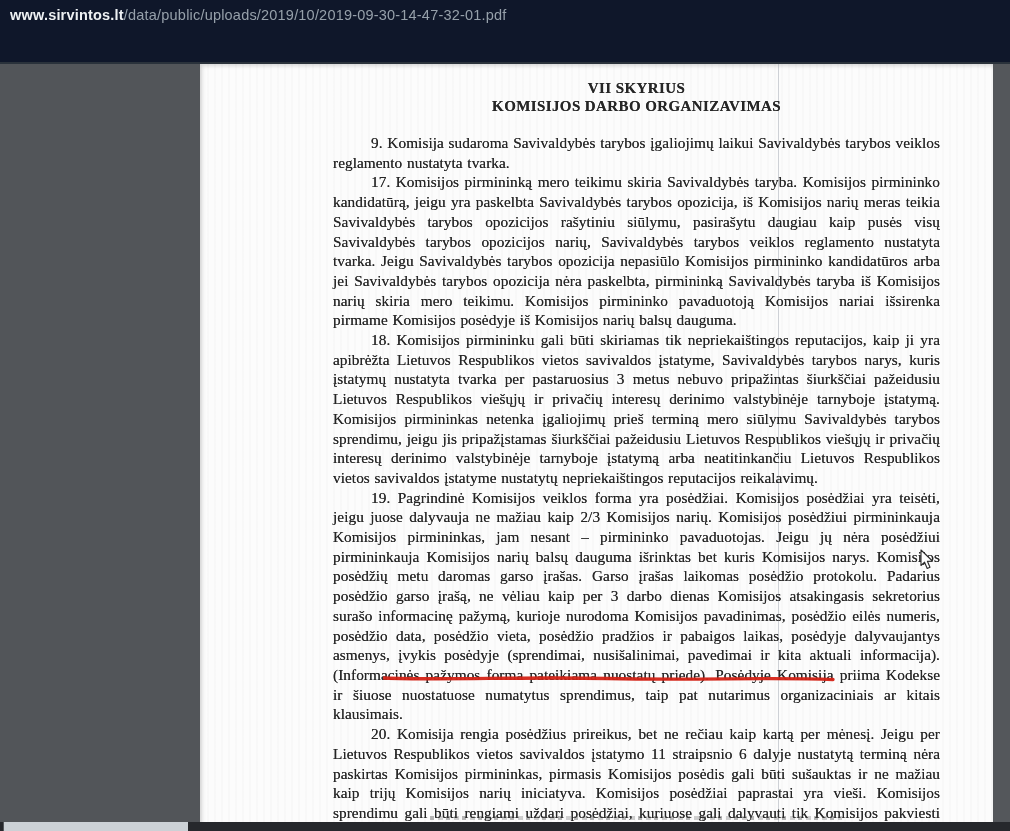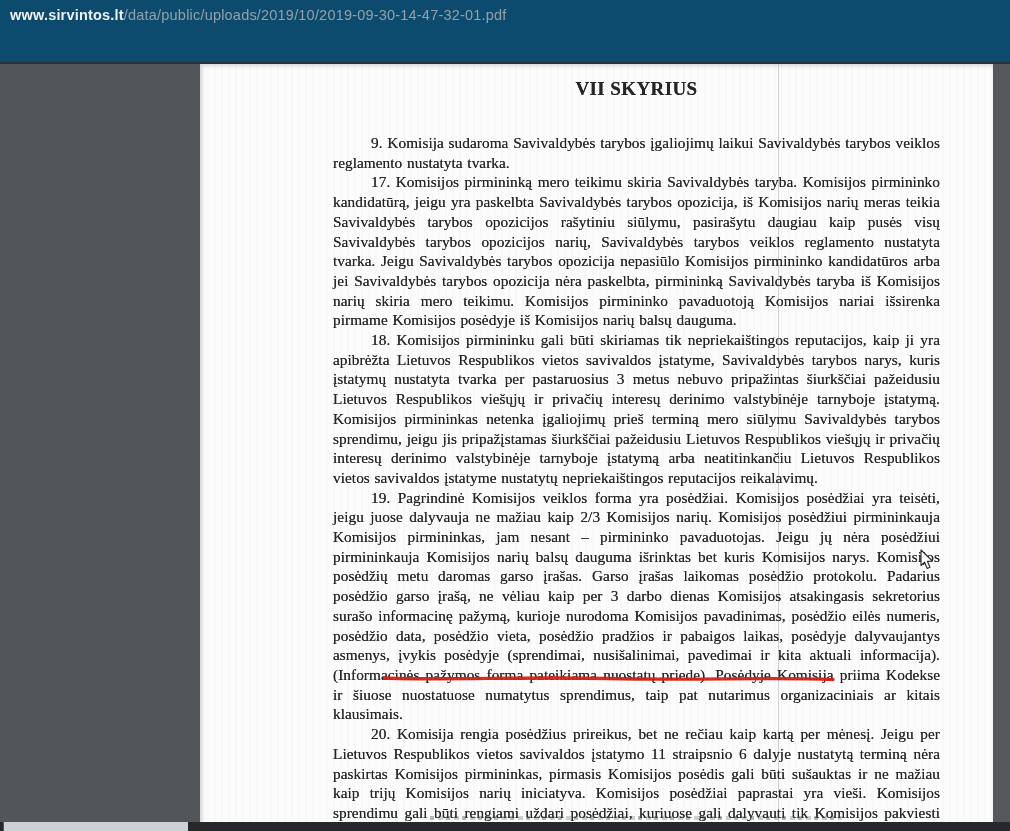--- a/index.html
+++ b/index.html
@@ -4,21 +4,21 @@
 <style>
   html,body{margin:0;padding:0;}
   body{
     width:1010px;height:831px;overflow:hidden;position:relative;
     font-family:"Liberation Sans",sans-serif;background:#525559;
   }
 
   
   .topbar{
     position:absolute;left:0;top:0;width:1010px;height:64px;
-    background:#0c4a6e;border-bottom:2px solid #2a323b;box-sizing:border-box;
+    background:#0f172a;border-bottom:2px solid #2a323b;box-sizing:border-box;
     z-index:30;
   }
   .urlline{
     position:absolute;left:10px;top:7px;font-size:14.5px;letter-spacing:.2px;
     white-space:nowrap;
   }
   .url-domain{color:#eef1f3;font-weight:bold;}
   .url-path{color:#96a0aa;font-weight:normal;}
 
   
@@ -41,21 +41,21 @@
     position:absolute;left:578px;top:0;width:1px;height:767px;
     background:rgba(150,158,168,0.45);
   }
 
   .doc-text{
     font-family:"Liberation Serif","DejaVu Serif",serif;
     color:#262626;
   }
   .heading{
     position:absolute;left:133px;top:16px;width:607px;text-align:center;
-    font-weight:bold;font-size:19px;line-height:17.5px;letter-spacing:.4px;
+    font-weight:bold;font-size:15px;line-height:17.5px;letter-spacing:.4px;
     text-shadow:0 0 .5px rgba(30,30,30,.75);
   }
   .body-text{
     position:absolute;left:133px;top:69px;width:607px;
     font-size:15.3px;line-height:19.7px;
     text-align:justify;
     letter-spacing:.05px;word-spacing:.8px;
     text-shadow:0 0 .55px rgba(35,35,35,.8);
   }
   .body-text p{margin:0;text-indent:38px;}
@@ -97,20 +97,21 @@
 
 <div class="viewer">
   <div class="gutter-left"></div>
   <div class="gutter-right"></div>
 
   <div class="page">
     <div class="crease"></div>
 
     <div class="heading doc-text">
       <div>VII SKYRIUS</div>
+      <div>KOMISIJOS DARBO ORGANIZAVIMAS</div>
     </div>
 
     <div class="body-text doc-text">
       <p>9. Komisija sudaroma Savivaldybės tarybos įgaliojimų laikui Savivaldybės tarybos veiklos reglamento nustatyta tvarka.</p>
       <p>17. Komisijos pirmininką mero teikimu skiria Savivaldybės taryba. Komisijos pirmininko kandidatūrą, jeigu yra paskelbta Savivaldybės tarybos opozicija, iš Komisijos narių meras teikia Savivaldybės tarybos opozicijos rašytiniu siūlymu, pasirašytu daugiau kaip pusės visų Savivaldybės tarybos opozicijos narių, Savivaldybės tarybos veiklos reglamento nustatyta tvarka. Jeigu Savivaldybės tarybos opozicija nepasiūlo Komisijos pirmininko kandidatūros arba jei Savivaldybės tarybos opozicija nėra paskelbta, pirmininką Savivaldybės taryba iš Komisijos narių skiria mero teikimu. Komisijos pirmininko pavaduotoją Komisijos nariai išsirenka pirmame Komisijos posėdyje iš Komisijos narių  balsų dauguma.</p>
       <p>18. Komisijos pirmininku gali būti skiriamas tik nepriekaištingos reputacijos, kaip ji yra apibrėžta Lietuvos Respublikos vietos savivaldos įstatyme, Savivaldybės tarybos narys, kuris įstatymų nustatyta tvarka per pastaruosius 3 metus nebuvo pripažintas šiurkščiai pažeidusiu Lietuvos Respublikos viešųjų ir privačių interesų derinimo valstybinėje tarnyboje įstatymą. Komisijos pirmininkas netenka įgaliojimų prieš terminą mero siūlymu Savivaldybės tarybos sprendimu, jeigu jis pripažįstamas šiurkščiai pažeidusiu Lietuvos Respublikos viešųjų ir privačių interesų derinimo valstybinėje tarnyboje įstatymą arba neatitinkančiu Lietuvos Respublikos vietos savivaldos įstatyme nustatytų nepriekaištingos reputacijos reikalavimų.</p>
       <p>19. Pagrindinė Komisijos veiklos forma yra posėdžiai. Komisijos posėdžiai yra teisėti, jeigu juose dalyvauja ne mažiau kaip 2/3 Komisijos narių. Komisijos posėdžiui pirmininkauja Komisijos pirmininkas, jam nesant – pirmininko pavaduotojas. Jeigu jų nėra  posėdžiui pirmininkauja Komisijos narių balsų dauguma išrinktas bet kuris Komisijos narys. Komisijos posėdžių metu daromas garso įrašas. Garso įrašas laikomas posėdžio protokolu. Padarius posėdžio garso įrašą, ne vėliau kaip per 3 darbo dienas Komisijos atsakingasis sekretorius surašo informacinę pažymą, kurioje nurodoma Komisijos pavadinimas, posėdžio eilės  numeris, posėdžio data, posėdžio vieta, posėdžio pradžios ir pabaigos laikas, posėdyje dalyvaujantys asmenys, įvykis posėdyje (sprendimai, nusišalinimai, pavedimai ir kita aktuali informacija). (Informacinės pažymos forma pateikiama nuostatų priede). Posėdyje Komisija priima  Kodekse ir šiuose nuostatuose numatytus sprendimus, taip pat nutarimus organizaciniais ar kitais klausimais.</p>
       <p>20. Komisija rengia posėdžius prireikus, bet ne rečiau kaip kartą per mėnesį. Jeigu per Lietuvos Respublikos vietos savivaldos įstatymo 11 straipsnio 6 dalyje nustatytą terminą nėra paskirtas Komisijos pirmininkas, pirmasis Komisijos posėdis gali būti sušauktas ir ne mažiau kaip trijų Komisijos narių iniciatyva. Komisijos posėdžiai paprastai yra vieši. Komisijos sprendimu gali būti rengiami uždari posėdžiai, kuriuose gali dalyvauti tik Komisijos pakviesti asmenys. Uždaras Komisijos posėdis rengiamas tais atvejais, kai reikia apsaugoti žmogaus asmeninio ar šeimyninio gyvenimo slaptumą, taip pat kai viešai nagrinėjant klausimą gali būti atskleista valstybės, tarnybos ar kita įstatymų saugoma paslaptis. Tokiu atveju viešai skelbiama Komisijos priimto sprendimo rezoliucinė dalis, Komisijos narių vardinio balsavimo rezultatai.</p>
     </div>
 

